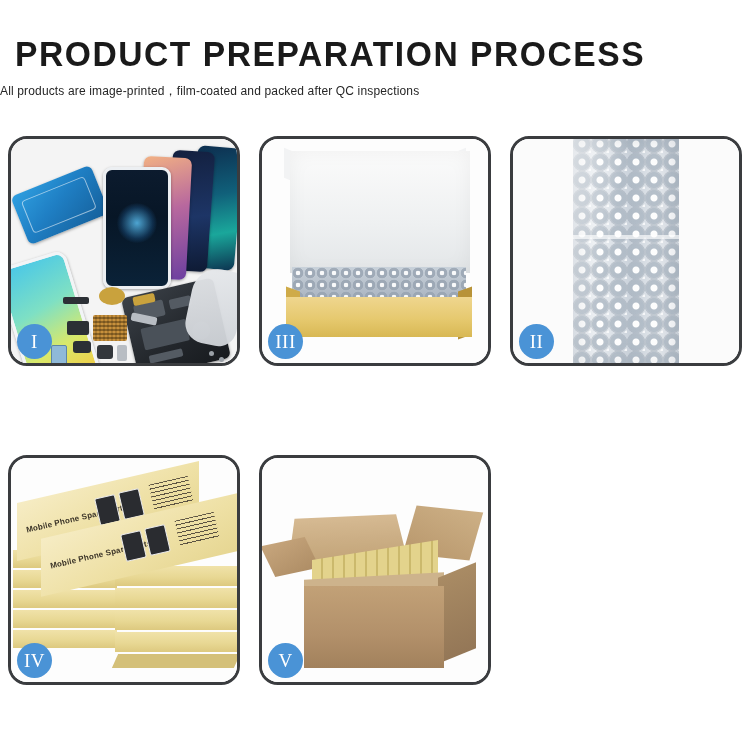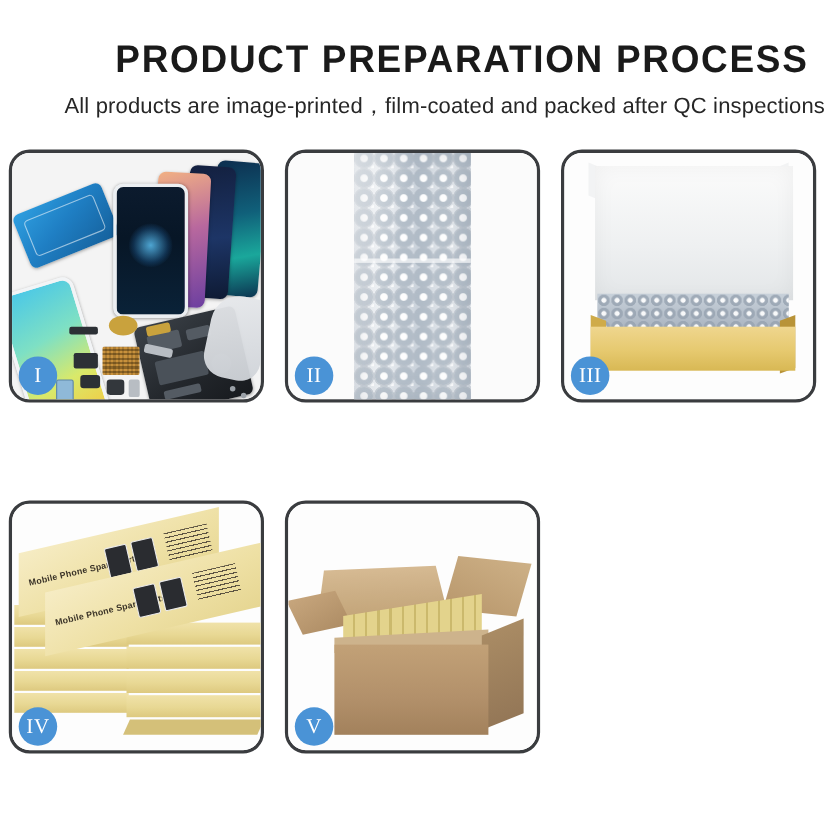--- a/index.html
+++ b/index.html
@@ -12,35 +12,35 @@
     height: 750px;
     font-family: "Liberation Sans", sans-serif;
     overflow: hidden;
     position: relative;
   }
 
   
   .header {
     width: 750px;
     padding-top: 34px;
-    text-align: right;
+    text-align: left;
   }
   .page-title {
     font-family: "Liberation Sans", sans-serif;
     font-size: 35px;
     font-weight: bold;
     color: #1a1a1a;
     letter-spacing: 1.6px;
     line-height: 40px;
     transform: scaleX(0.96);
     white-space: nowrap;
   }
   .page-subtitle {
     font-family: "Liberation Sans", sans-serif;
-    font-size: 20px;
+    font-size: 12px;
     font-weight: normal;
     color: #262626;
     letter-spacing: 0.15px;
     margin-top: 9px;
     white-space: nowrap;
   }
 
   
   .grid {
     position: absolute;
@@ -356,39 +356,39 @@
       <div class="part" style="left:40px; top:206px; width:14px; height:18px; background:#8fb9d8; border:1px solid #5d86a5; border-radius:2px;"></div>
       <div class="screw" style="left:198px; top:212px;"></div>
       <div class="screw" style="left:208px; top:218px;"></div>
 
     </div>
     <div class="badge">I</div>
   </div>
 
   <div class="panel">
     <div class="panel-photo">
-      <div class="p2-bg"></div>
-      <div class="bubblewrap"></div>
-      <div class="bw-seam"></div>
-    </div>
-    <div class="badge">II</div>
-  </div>
-
-  <div class="panel">
-    <div class="panel-photo">
       <div class="p3-bg"></div>
       <div class="lid-flapL"></div>
       <div class="lid-flapR"></div>
       <div class="lid-back"></div>
       <div class="box3-inner"></div>
       <div class="box3-left"></div>
       <div class="box3-right"></div>
       <div class="box3-front"></div>
     </div>
     <div class="badge">III</div>
+  </div>
+
+  <div class="panel">
+    <div class="panel-photo">
+      <div class="p2-bg"></div>
+      <div class="bubblewrap"></div>
+      <div class="bw-seam"></div>
+    </div>
+    <div class="badge">II</div>
   </div>
 
   <div class="panel">
     <div class="panel-photo">
       <div class="p4-bg"></div>
 
       <div class="stackbox" style="left:2px; top:92px; width:104px; height:18px;"></div>
       <div class="stackbox" style="left:2px; top:112px; width:104px; height:18px;"></div>
       <div class="stackbox" style="left:2px; top:132px; width:104px; height:18px;"></div>
       <div class="stackbox" style="left:2px; top:152px; width:104px; height:18px;"></div>

